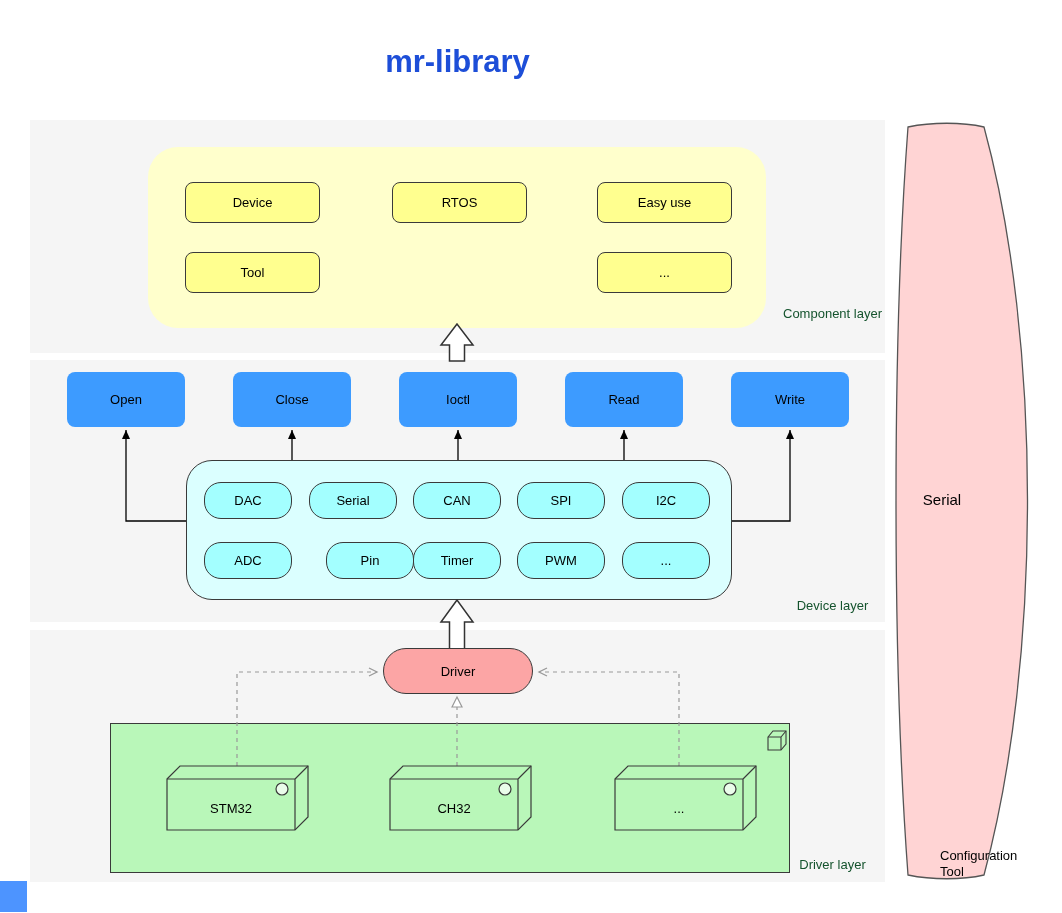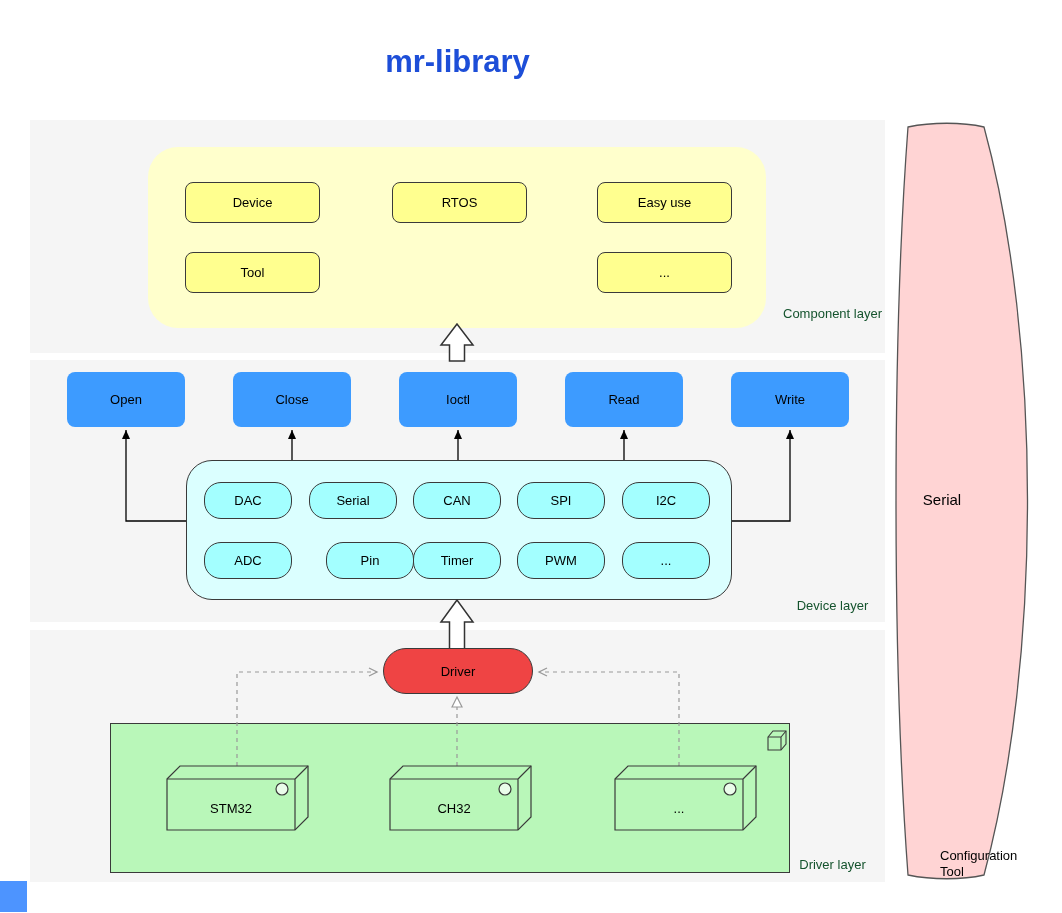--- a/index.html
+++ b/index.html
@@ -29,21 +29,21 @@
     background:#b9f7b9; border:1px solid #3a3a3a; box-sizing:border-box;
   }
 
   .node {
     position:absolute; display:flex; align-items:center; justify-content:center;
     font-size:13px; box-sizing:border-box; text-align:center;
   }
   .box-yellow { width:135px; height:41px; background:#ffff8f; border:1px solid #3a3a3a; border-radius:8px; }
   .btn-blue   { width:118px; height:55px; background:#3d9bff; border-radius:8px; color:#000; }
   .box-cyan   { width:88px;  height:37px; background:#a3ffff; border:1px solid #3a3a3a; border-radius:17px; }
-  .driver-node{ left:383px; top:648px; width:150px; height:46px; background:#ef4444;
+  .driver-node{ left:383px; top:648px; width:150px; height:46px; background:#fca5a5;
                 border:1px solid #3a3a3a; border-radius:23px; }
   .chip-label { width:128px; height:59px; }
 
   .layer-label {
     position:absolute; left:780px; width:105px; text-align:center;
     font-size:13px; line-height:1.3; color:#14532d;
   }
   .kconfig-label {
     position:absolute; left:878px; top:491px; width:128px; text-align:center; font-size:15px;
   }

